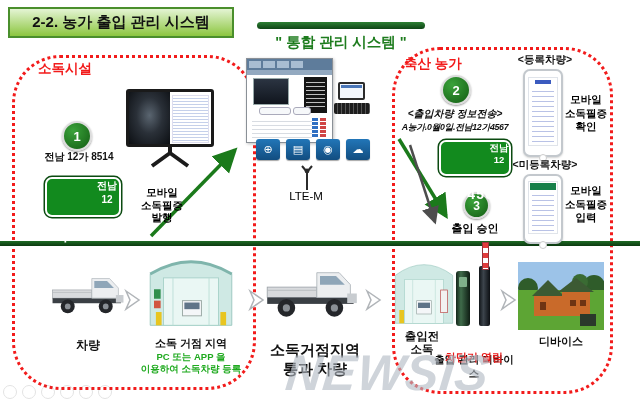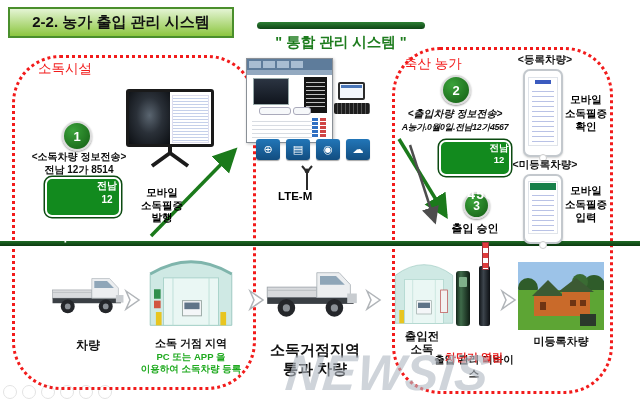--- a/index.html
+++ b/index.html
@@ -14,21 +14,21 @@
     font-weight:bold;font-size:15px;color:#111;z-index:10;}
   #center-bar{left:257px;top:22px;width:168px;height:7px;border-radius:4px;
     background:linear-gradient(#2d8034,#0e4415);z-index:10;}
   #center-title{left:230px;top:33px;width:222px;text-align:center;color:#1e7c1e;
     font-weight:bold;font-size:14.5px;z-index:10;}
 
   
   .zone{position:absolute;border:3px dotted #f21b1b;border-radius:48px;z-index:2;}
   #zone-left{left:12px;top:55px;width:238px;height:329px;}
   #zone-right{left:392px;top:47px;width:215px;height:341px;}
-  .zone-label{position:absolute;color:#f21b1b;font-weight:normal;font-size:13.5px;z-index:10;}
+  .zone-label{position:absolute;color:#f21b1b;font-weight:bold;font-size:13.5px;z-index:10;}
   #label-left{left:38px;top:60px;}
   #label-right{left:404px;top:55px;}
 
   #divider{left:0;top:241px;width:640px;height:5px;z-index:3;
     background:linear-gradient(#1e6b24,#0c3a11);}
 
   
   .step-circle{position:absolute;width:26px;height:26px;border-radius:50%;
     background:radial-gradient(circle at 35% 30%,#3aa23a,#135c13);
     border:2px solid #dcdcdc;box-shadow:0 1px 2px rgba(0,0,0,.4);
@@ -87,21 +87,21 @@
   .pc-kb{width:36px;height:11px;background:#1d1d1d;border-radius:2px;margin-top:3px;
     background-image:repeating-linear-gradient(to right,#1d1d1d 0 3px,#555 3px 4px);}
 
   
   .app{position:absolute;top:139px;width:24px;height:21px;border-radius:3px;
     background:linear-gradient(#2276b8,#124d80);color:#fff;display:flex;align-items:center;
     justify-content:center;font-size:11px;box-shadow:0 1px 1px rgba(0,0,0,.35);z-index:10;}
   #app0{left:256px;} #app1{left:286px;} #app2{left:316px;} #app3{left:346px;}
 
   #antenna{left:296px;top:164px;z-index:10;}
-  #lte{left:278px;top:190px;width:56px;text-align:left;font-weight:bold;font-size:11.5px;z-index:10;}
+  #lte{left:278px;top:190px;width:56px;text-align:center;font-weight:normal;font-size:11.5px;z-index:10;}
 
   
   .side-title{position:absolute;font-weight:bold;font-size:10.5px;color:#111;z-index:10;}
   #t-reg{left:512px;top:53px;width:66px;text-align:center;}
   #t-unreg{left:506px;top:158px;width:78px;text-align:center;}
   .phone{position:absolute;border:2px solid #c3c8cd;border-radius:7px;background:#fff;
     box-shadow:0 1px 2px rgba(0,0,0,.18);box-sizing:border-box;z-index:10;}
   #phone1{left:523px;top:69px;width:40px;height:88px;padding:6px 3px 9px;}
   #phone2{left:523px;top:174px;width:40px;height:70px;padding:5px 3px 8px;}
   .ph-screen{position:relative;width:100%;height:100%;border:1px solid #e0e4ea;box-sizing:border-box;}
@@ -167,21 +167,20 @@
   <div id="zone-right" class="zone"></div>
   <div id="label-left" class="zone-label">소독시설</div>
   <div id="label-right" class="zone-label">축산 농가</div>
   <div id="divider" class="abs"></div>
 
   <div id="circle1" class="step-circle">1</div>
   <div id="circle2" class="step-circle">2</div>
   <div id="circle3" class="step-circle">3</div>
 
   <div id="transfer1" class="transfer">
-    <div class="t-title">&lt;소독차량 정보전송&gt;</div>
     <div class="t-value">전남 12가 8514</div>
   </div>
   <div id="plate1" class="plate">
     <div class="p-top">전남12</div>
     <div class="p-bottom">가 4567</div>
   </div>
 
   <div id="monitor" class="abs">
     <div class="m-screen">
       <div class="m-photo"></div>
@@ -360,21 +359,21 @@
     <rect x="0" y="28" width="86" height="40" fill="#5da534"></rect>
     <path d="M14 34 L30 18 L46 34 Z" fill="#3c5a33"></path>
     <rect x="16" y="34" width="28" height="20" fill="#c96a2a"></rect>
     <path d="M40 30 L58 16 L76 30 Z" fill="#3c5a33"></path>
     <rect x="44" y="30" width="28" height="24" fill="#c96a2a"></rect>
     <rect x="22" y="40" width="6" height="8" fill="#6e3413"></rect>
     <rect x="52" y="38" width="6" height="6" fill="#6e3413"></rect>
       <rect x="62" y="38" width="6" height="6" fill="#6e3413"></rect>
     <rect x="62" y="52" width="16" height="12" fill="#2b3a2b"></rect>
   </svg>
-  <div id="cap-farm" class="flow-cap">미등록차량</div>
+  <div id="cap-farm" class="flow-cap">디바이스</div>
 
   <svg id="arrows" class="abs" width="640" height="403">
     <defs>
       <marker id="mg" markerWidth="8" markerHeight="8" refX="6" refY="3.5" orient="auto">
         <path d="M0 0 L7 3.5 L0 7 Z" fill="#1b7a1b"></path>
       </marker>
       <marker id="md" markerWidth="8" markerHeight="8" refX="6" refY="3.5" orient="auto">
         <path d="M0 0 L7 3.5 L0 7 Z" fill="#4d4d4d"></path>
       </marker>
     </defs>

